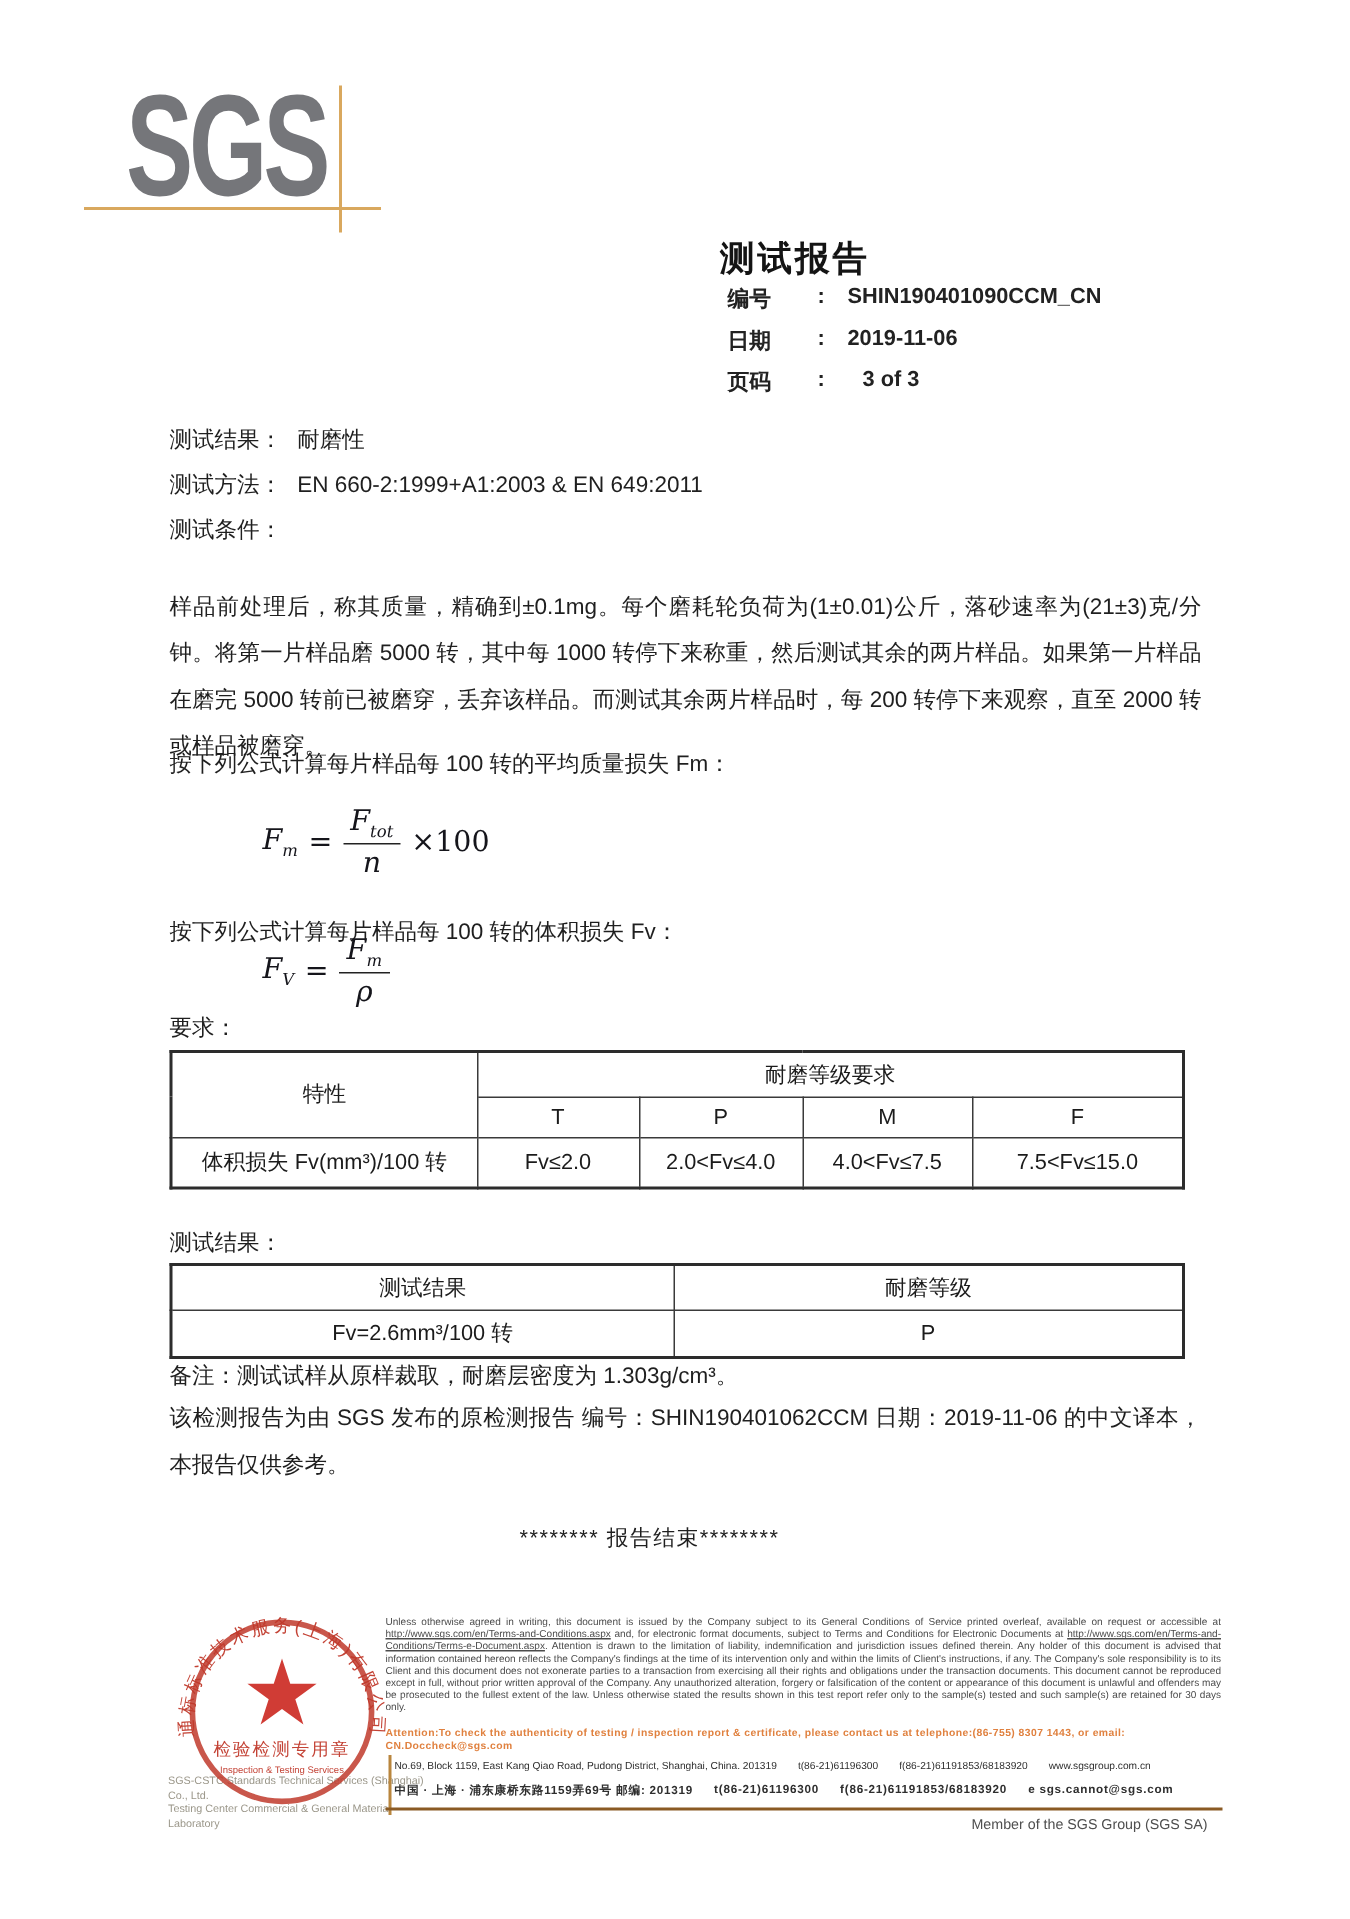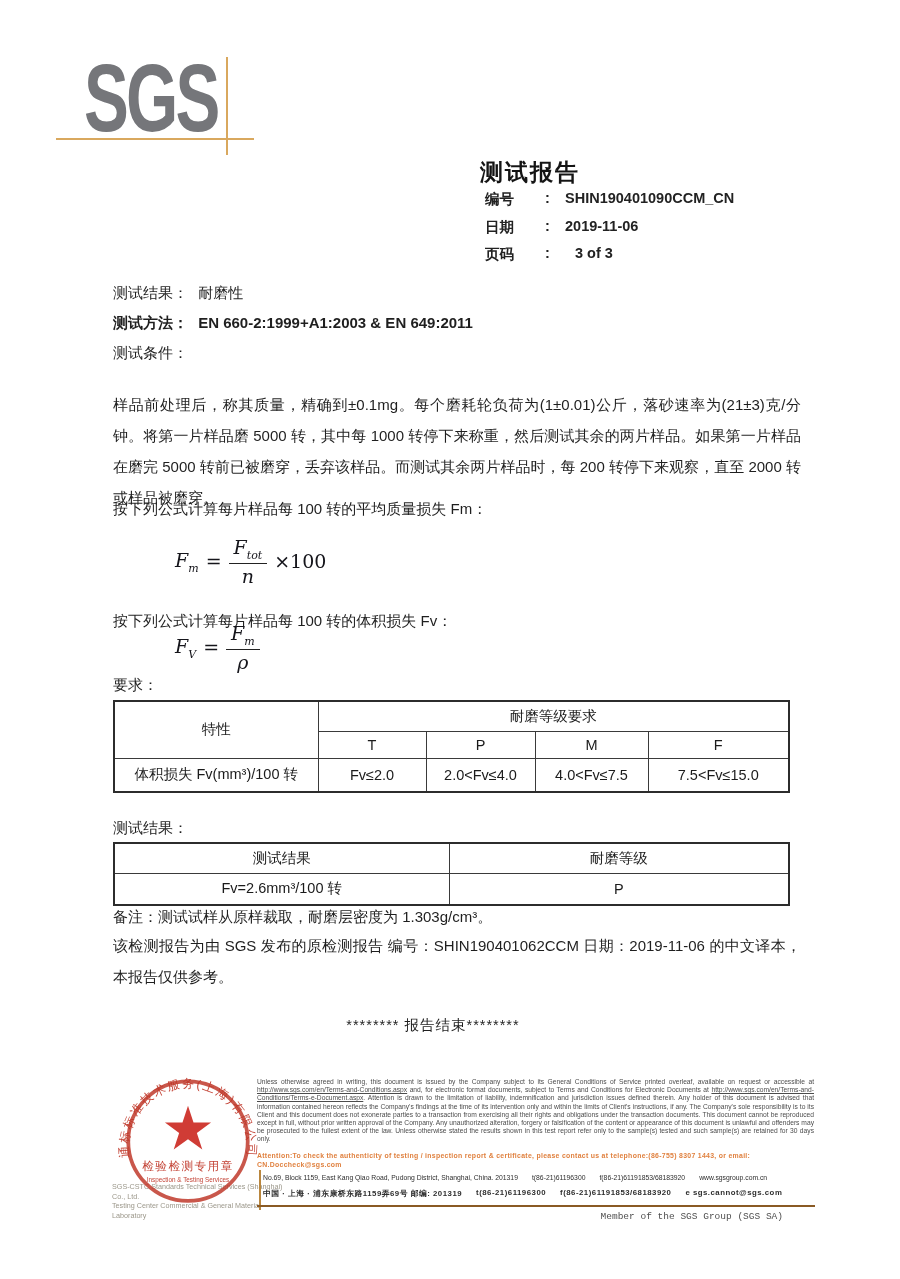--- a/index.html
+++ b/index.html
@@ -52,22 +52,22 @@
          text-align:justify;color:#4c4c4c;}
   .legal .url{text-decoration:underline;}
   .attention{position:absolute;left:257px;top:1152px;width:557px;font-size:6.9px;line-height:8.6px;
              color:#e0813f;letter-spacing:0.3px;font-weight:700;}
   .addr-row{position:absolute;left:263px;width:552px;display:flex;gap:14px;white-space:nowrap;
             color:#2e2e2e;}
   .addr-en{top:1174px;font-size:6.8px;}
   .addr-cn{top:1188px;font-size:7.8px;font-weight:700;letter-spacing:0.5px;}
   .addr-vbar{position:absolute;left:259px;top:1170px;width:2px;height:40px;background:#b9863e;}
   .addr-hline{position:absolute;left:257px;top:1205px;width:558px;height:2px;background:#8a5a24;}
-  .member{position:absolute;left:470px;top:1211px;width:313px;text-align:right;
-          font-size:9.5px;color:#4f4f4f;font-family:Liberation Mono, monospace;}
+  .member{position:absolute;left:492px;top:1211px;width:313px;text-align:right;
+          font-size:9.5px;color:#4f4f4f;}
   .company-lines{position:absolute;left:112px;top:1182px;width:180px;font-size:7.2px;
                  line-height:9.5px;color:#9b978a;}
   .stamp{position:absolute;left:118px;top:1074px;}
 </style>
 </head>
 <body>
 
 <div class="page">
 
   <div class="logo-text">SGS</div>
@@ -89,21 +89,21 @@
   <div class="hdr-row" style="top:245px;">
     <span class="hdr-label">页码</span>
     <span class="hdr-colon">:</span>
     <span class="hdr-value" style="left:94px;">3 of 3</span>
   </div>
 
   <div class="line" style="top:284px;">
     <span class="lbl">测试结果：</span>
     <span>耐磨性</span>
   </div>
-  <div class="line" style="top:314px;font-weight:bold;">
+  <div class="line" style="top:314px;">
     <span class="lbl">测试方法：</span>
     <span>EN 660-2:1999+A1:2003 &amp; EN 649:2011</span>
   </div>
   <div class="line" style="top:344px;">
     <span>测试条件：</span>
   </div>
 
   <div class="para" style="top:389px;">样品前处理后，称其质量，精确到±0.1mg。每个磨耗轮负荷为(1±0.01)公斤，落砂速率为(21±3)克/分钟。将第一片样品磨 5000 转，其中每 1000 转停下来称重，然后测试其余的两片样品。如果第一片样品在磨完 5000 转前已被磨穿，丢弃该样品。而测试其余两片样品时，每 200 转停下来观察，直至 2000 转或样品被磨穿。</div>
 
   <div class="line" style="top:500px;">按下列公式计算每片样品每 100 转的平均质量损失 Fm：</div>

